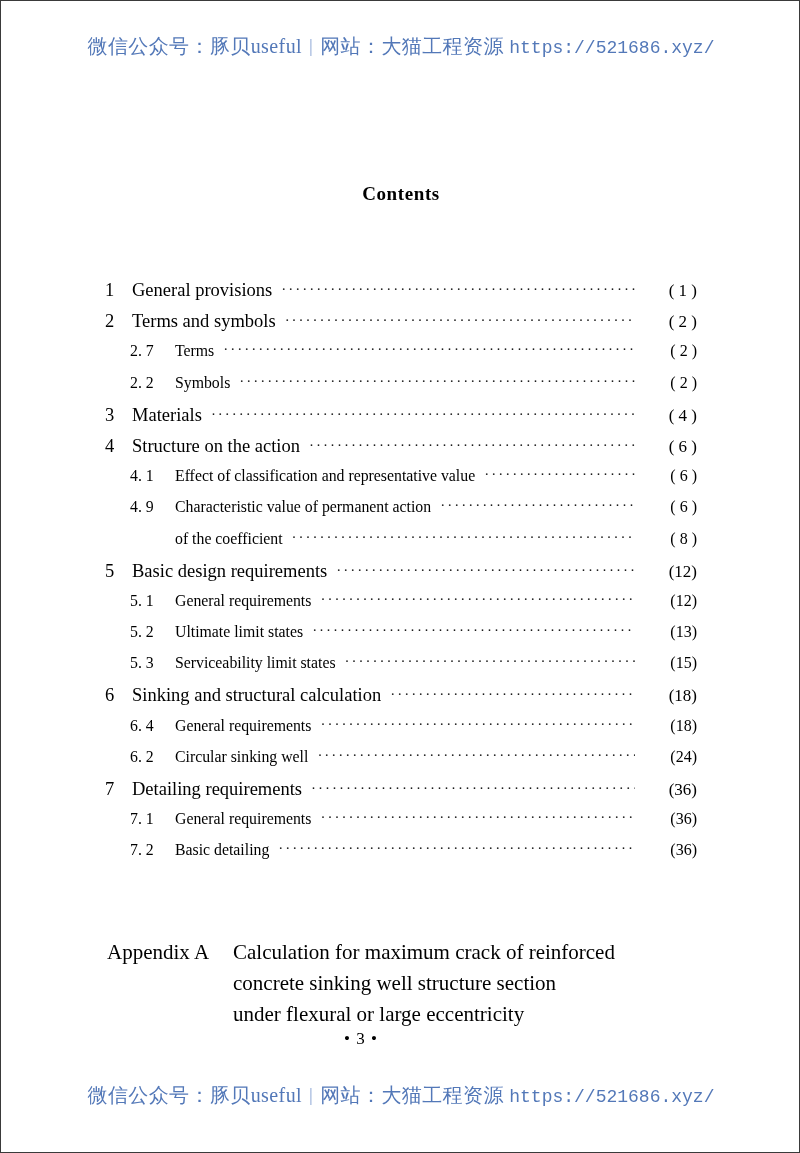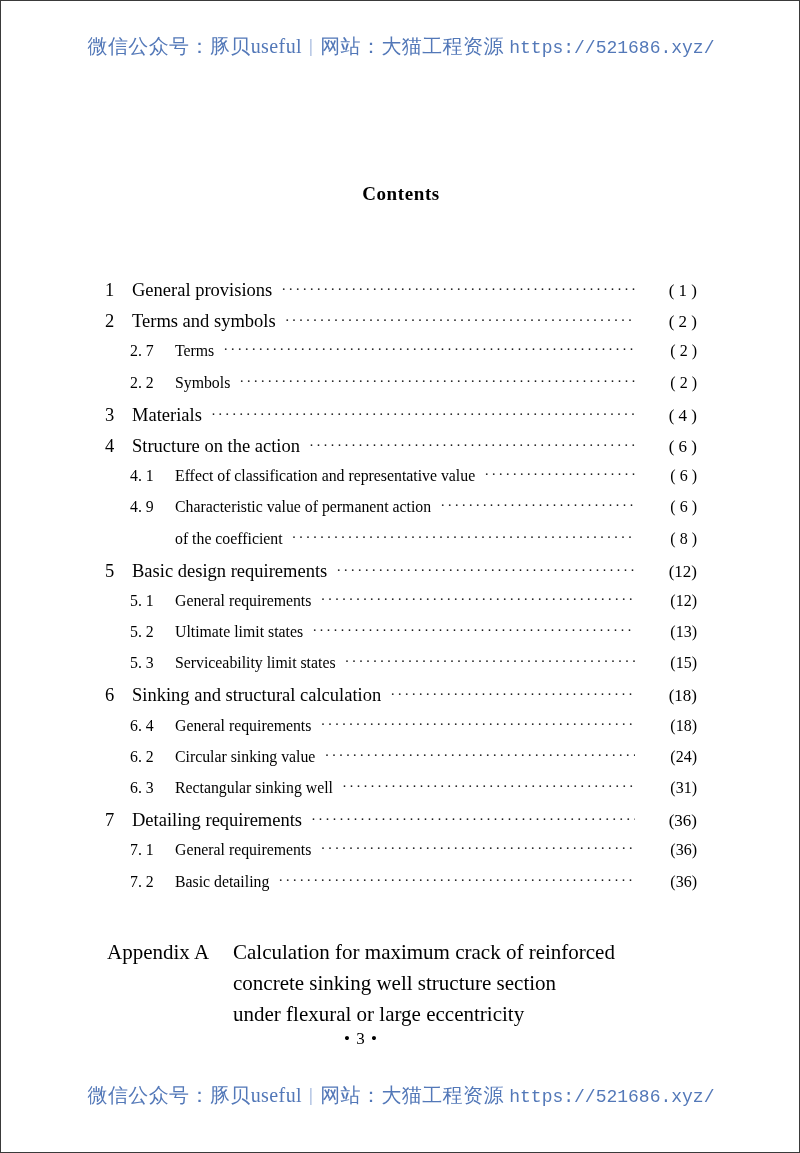--- a/index.html
+++ b/index.html
@@ -260,29 +260,23 @@
         <span class="toc-page">(18)</span>
       </div>
       <div class="toc-row level-2">
         <span class="toc-num">6. 4</span>
         <span class="toc-label">General requirements</span>
         <span class="toc-leader"></span>
         <span class="toc-page">(18)</span>
       </div>
       <div class="toc-row level-2">
         <span class="toc-num">6. 2</span>
-        <span class="toc-label">Circular sinking value</span>
+        <span class="toc-label">Circular sinking well</span>
         <span class="toc-leader"></span>
         <span class="toc-page">(24)</span>
-      </div>
-      <div class="toc-row level-2">
-        <span class="toc-num">6. 3</span>
-        <span class="toc-label">Rectangular sinking well</span>
-        <span class="toc-leader"></span>
-        <span class="toc-page">(31)</span>
       </div>
       <div class="toc-row level-1">
         <span class="toc-num">7</span>
         <span class="toc-label">Detailing requirements</span>
         <span class="toc-leader"></span>
         <span class="toc-page">(36)</span>
       </div>
       <div class="toc-row level-2">
         <span class="toc-num">7. 1</span>
         <span class="toc-label">General requirements</span>

